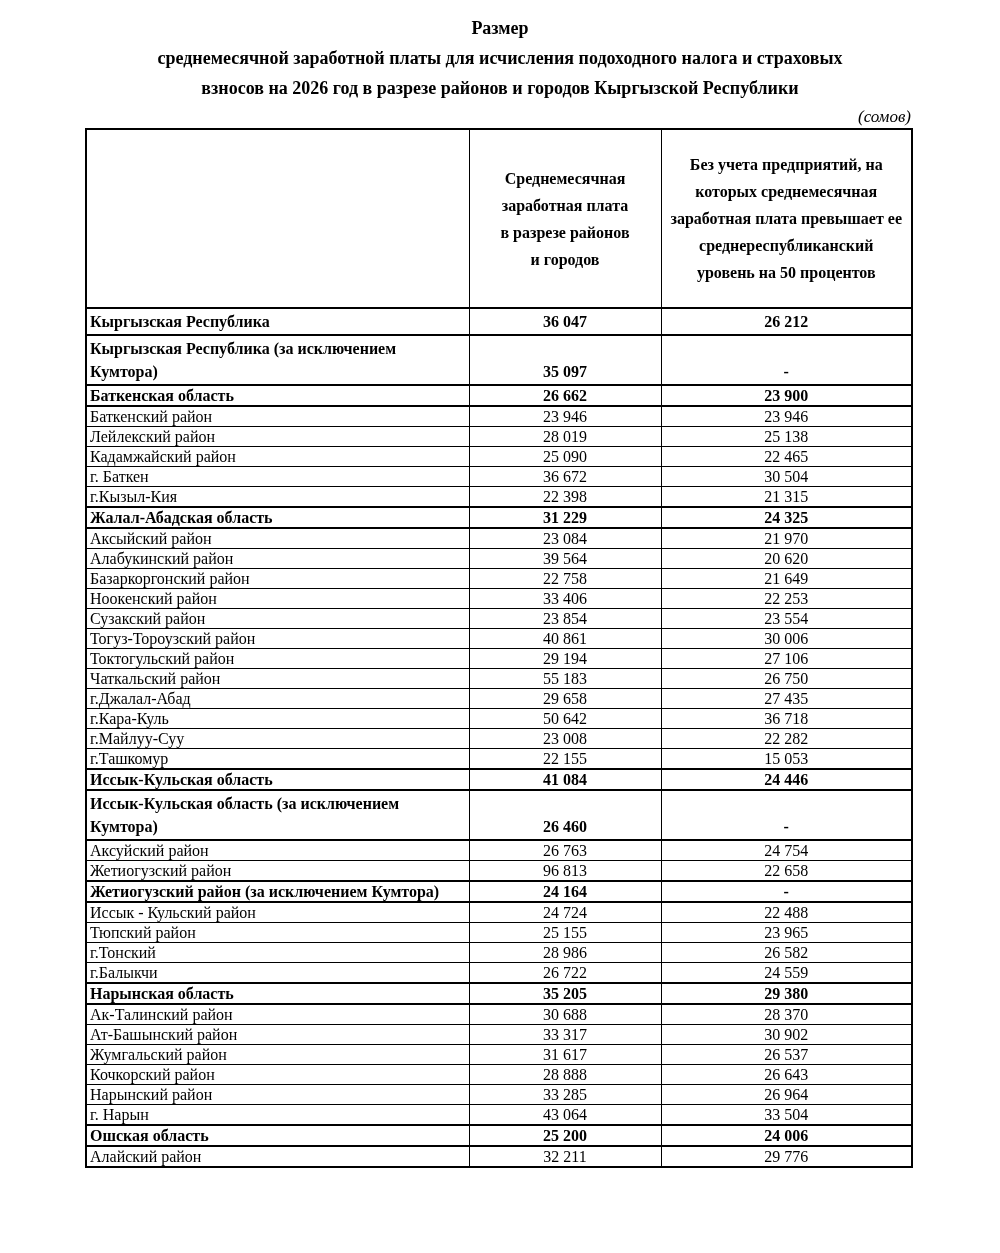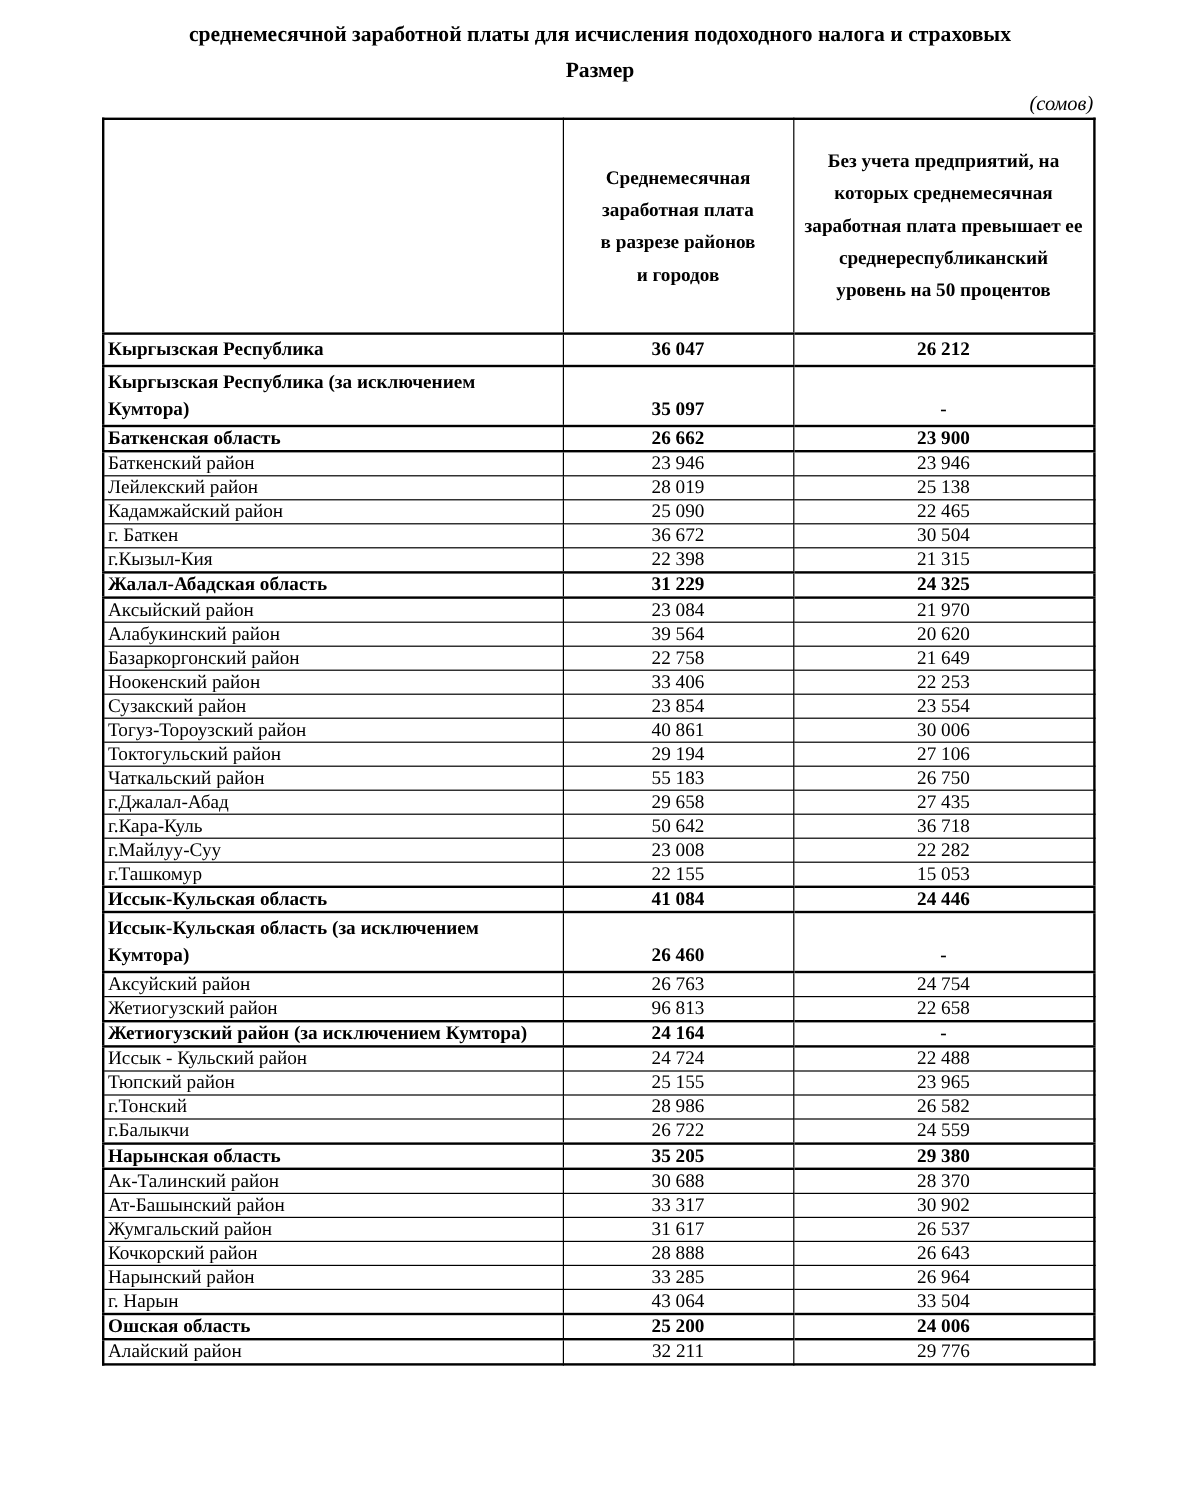--- a/index.html
+++ b/index.html
@@ -70,22 +70,23 @@
   .wage-table tr.tall td.val {
     vertical-align: bottom;
     padding-bottom: 3px;
   }
 </style>
 </head>
 <body>
 
 <div class="page">
   <div class="title">
+    <div>Размер</div>
     <div>среднемесячной заработной платы для исчисления подоходного налога и страховых</div>
-    <div>Размер</div>
+    <div>взносов на 2026 год в разрезе районов и городов Кыргызской Республики</div>
   </div>
 
   <div class="unit-note">(сомов)</div>
 
   <table class="wage-table">
     <colgroup>
       <col style="width:383px">
       <col style="width:192px">
       <col style="width:251px">
     </colgroup>

